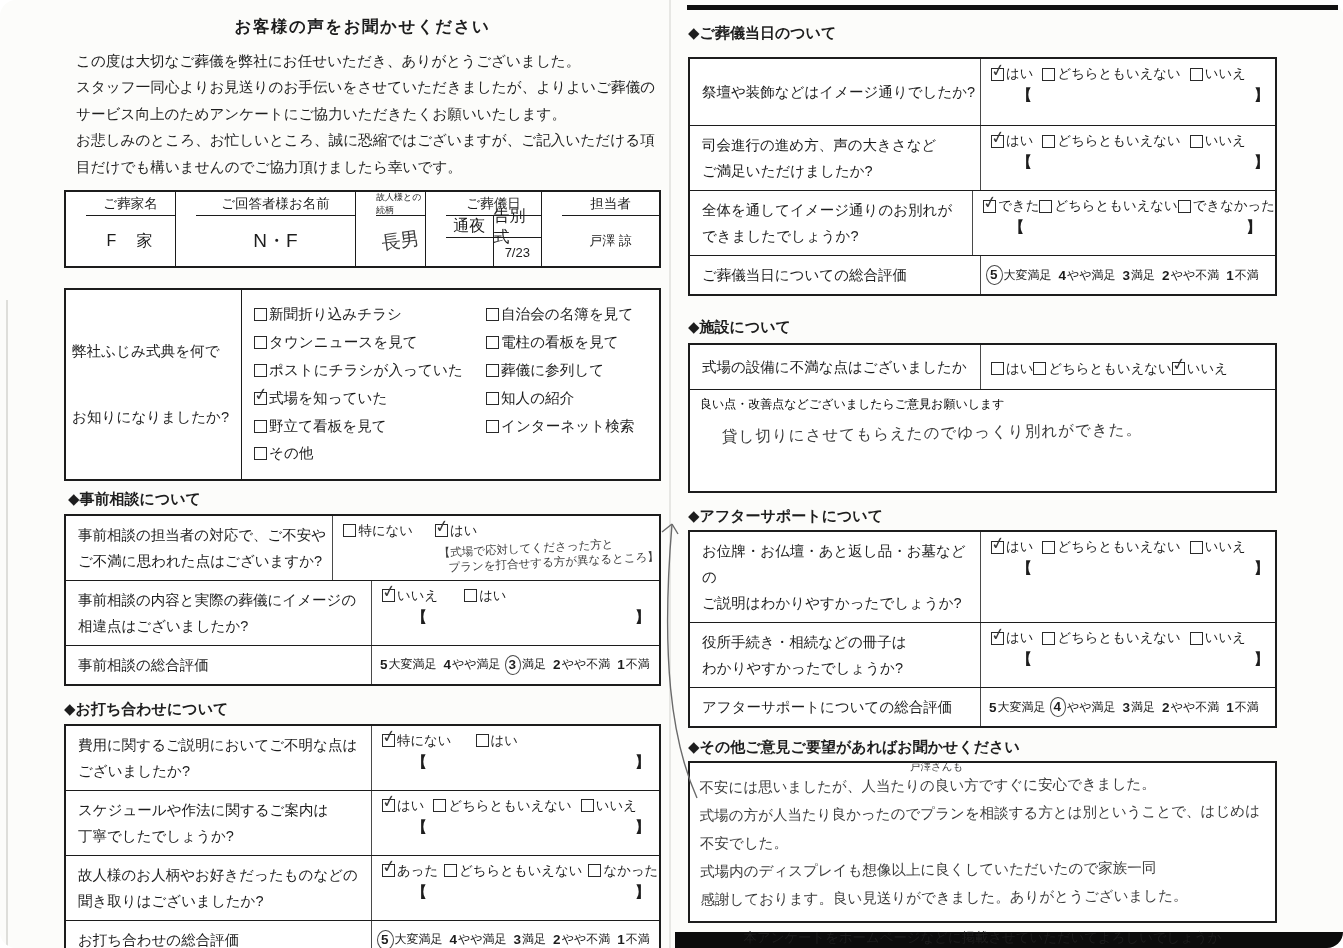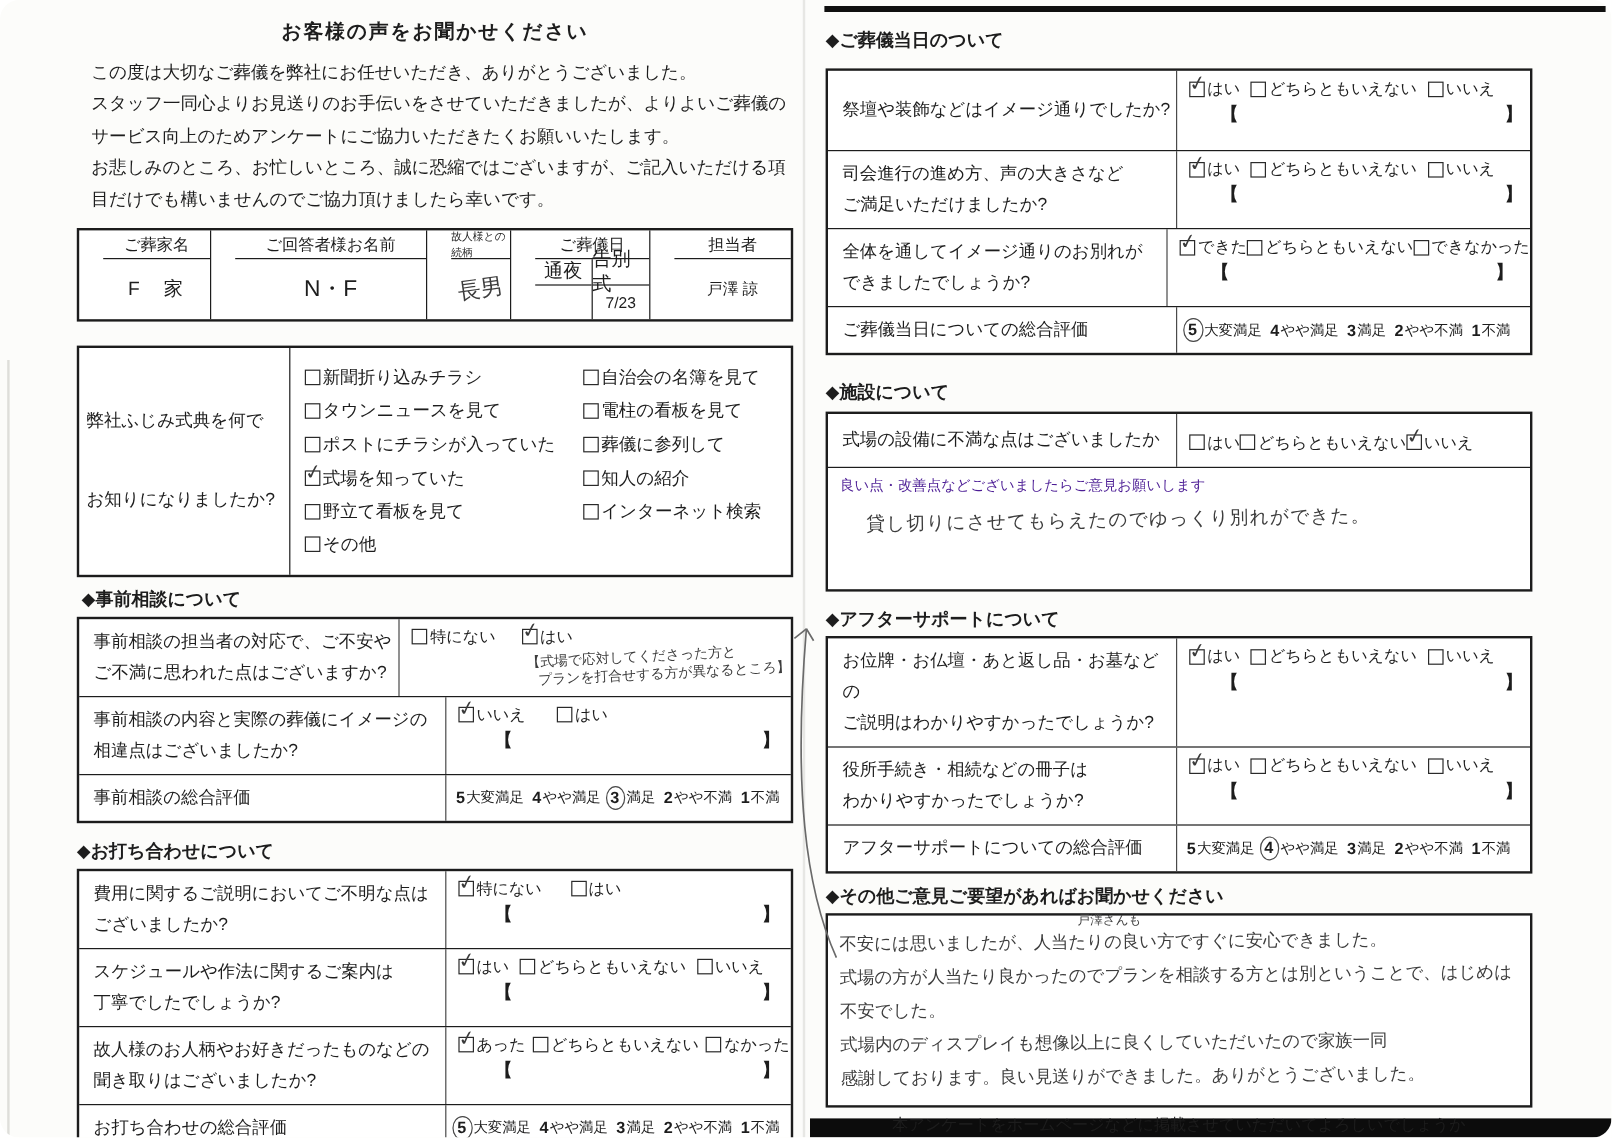--- a/index.html
+++ b/index.html
@@ -76,26 +76,26 @@
   .min-h-a1 { min-height:56px; } .min-h-a2 { min-height:60px; }
 
   
   .hw { color:#3d3d3d; font-family:"Liberation Sans","DejaVu Sans",sans-serif; }
   .hw-relation { font-size:19px; transform:rotate(-8deg); }
   .consult-note { margin:0 0 0 96px; font-size:11.5px; line-height:15px; transform:rotate(-3deg); white-space:nowrap; }
   .consult-note .n2 { margin-left:9px; }
 
   
   .fac-comment { border-top:1.5px solid #1c1c1c; padding:6px 10px 48px 10px; }
-  .fac-label { font-size:12px; color:#4c1d95; }
+  .fac-label { font-size:12px; color:#000000; }
   .fac-hw { font-size:15.5px; margin:9px 0 0 22px; transform:rotate(-1deg); letter-spacing:1px; }
 
   
   .other-box { border:2px solid #1c1c1c; height:162px; padding:8px 12px 0 10px; position:relative; background:#fff; }
-  .other-insert { position:absolute; top:-3px; left:208px; font-size:10.5px; }
+  .other-insert { position:absolute; top:-3px; left:220px; font-size:10.5px; }
   .other-hw { font-size:14.5px; line-height:28px; transform:rotate(-0.5deg); }
 
   
   .survey-footer { margin-top:5px; text-align:center; font-size:13.4px; line-height:20px; }
 
   .arrow-svg { position:absolute; left:643px; top:506px; }
 </style>
 </head>
 <body>
 

